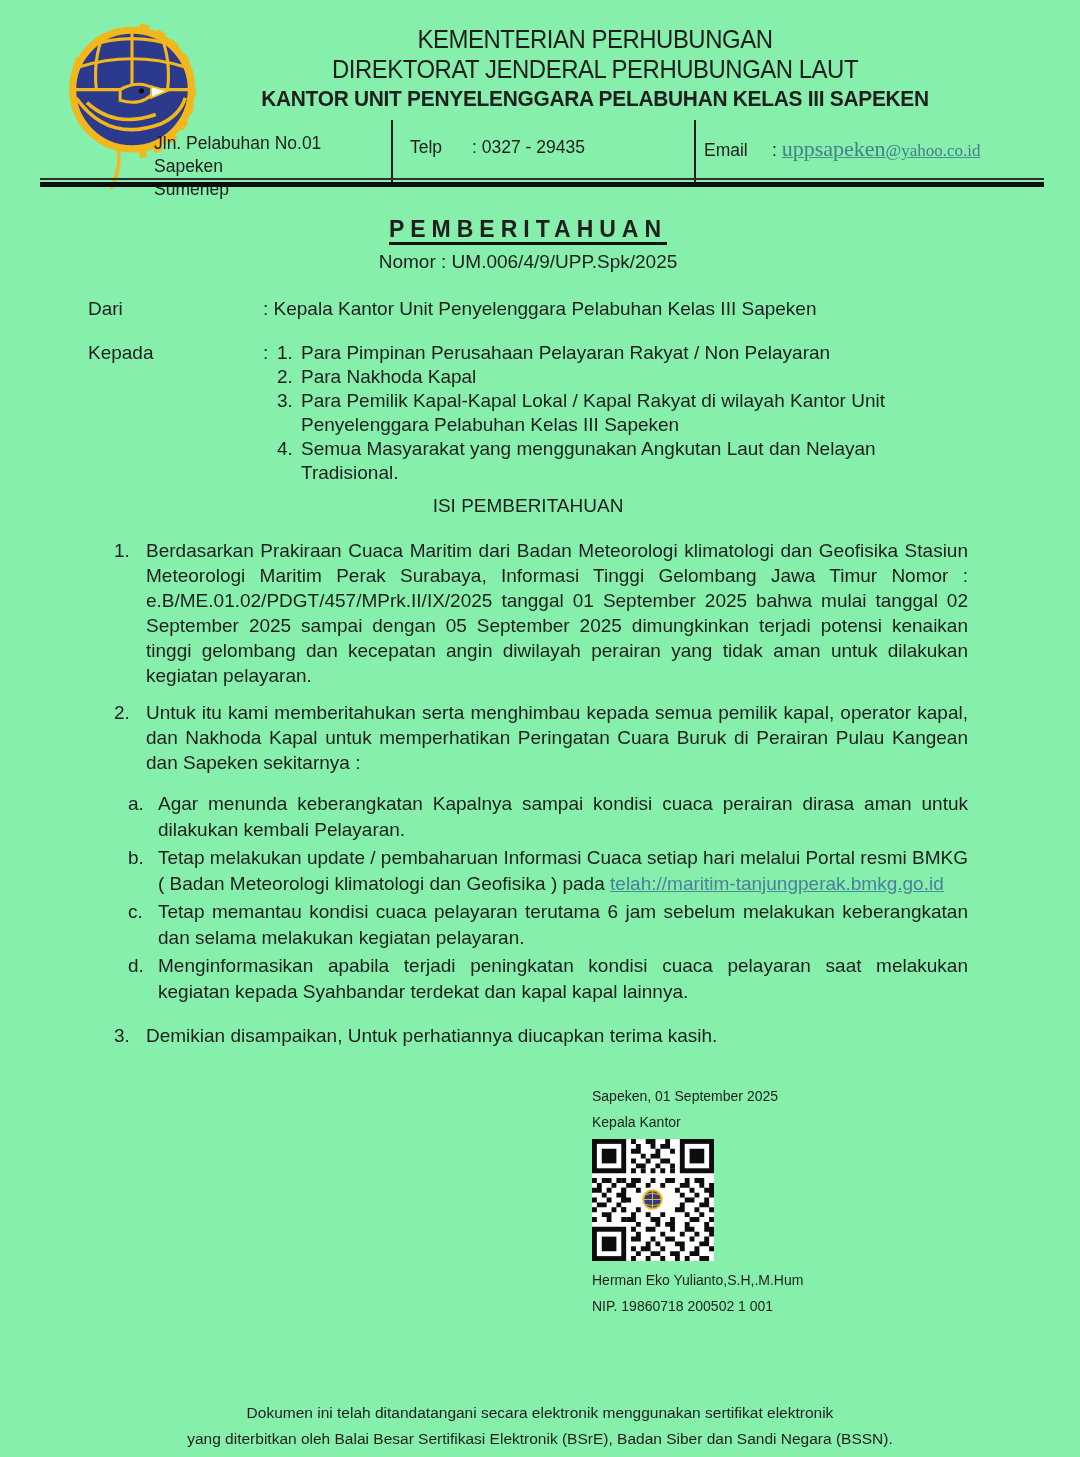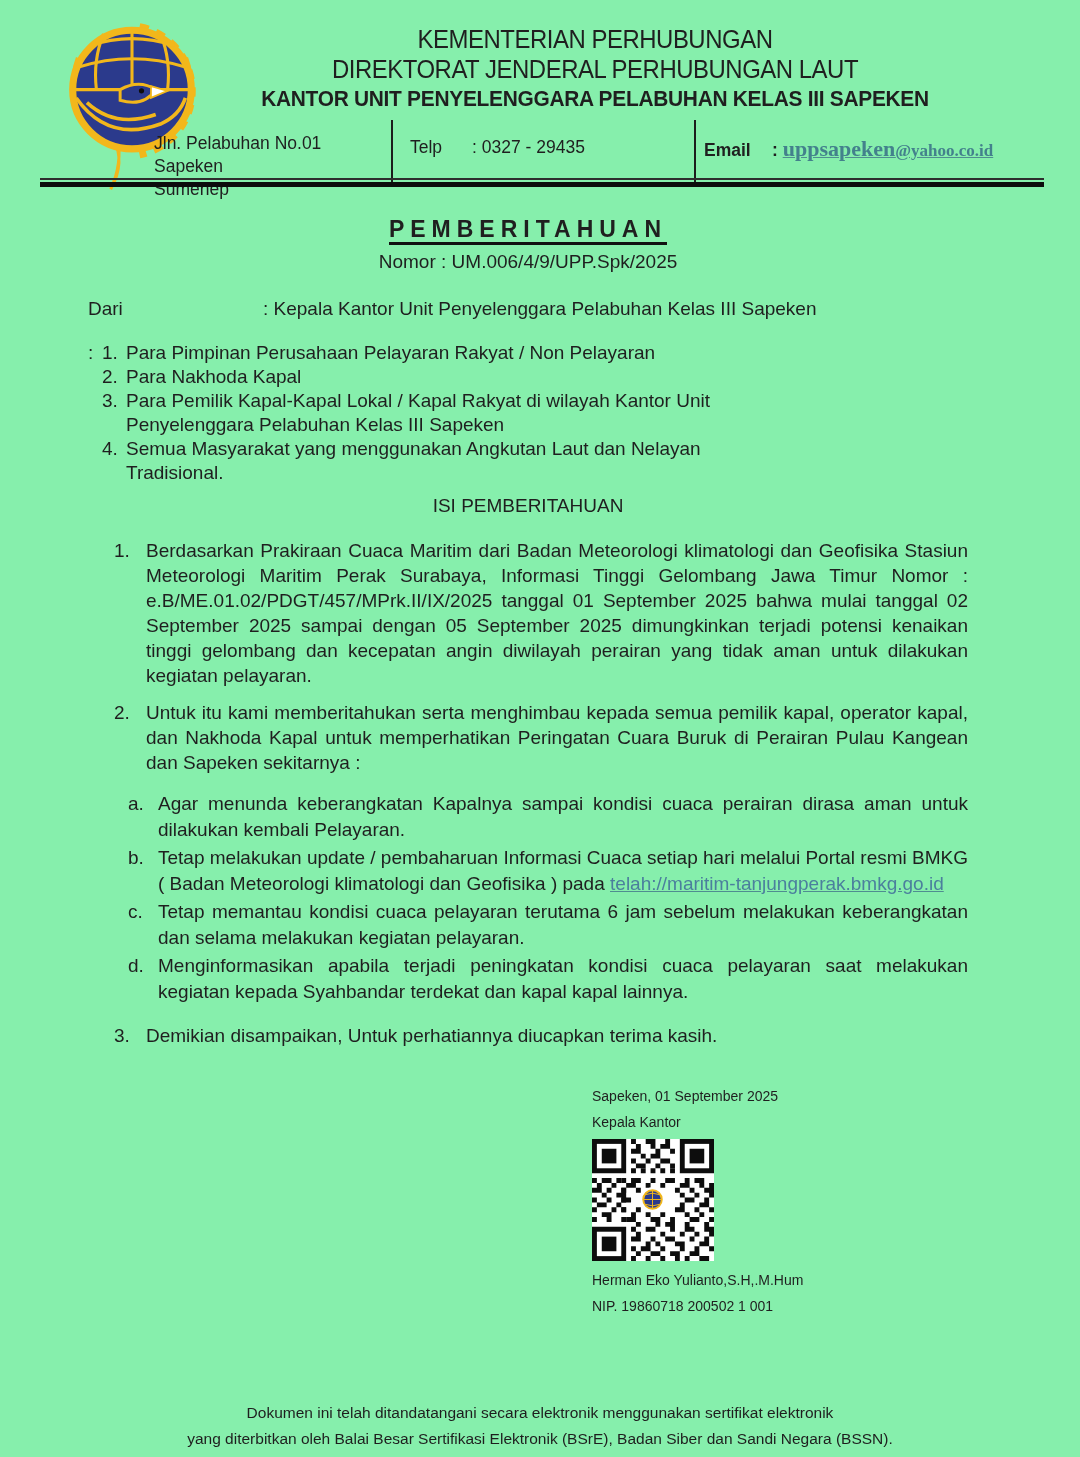--- a/index.html
+++ b/index.html
@@ -13,21 +13,21 @@
   .head-text{position:absolute;left:150px;right:40px;top:24px;text-align:center;}
   .h1,.h2{font-size:26px;line-height:30px;letter-spacing:-0.5px;transform:scaleX(.92);transform-origin:center;}
   .h3{font-size:22px;line-height:29px;font-weight:bold;letter-spacing:-0.3px;transform:scaleX(.95);transform-origin:center;}
   .contact{position:absolute;left:44px;top:120px;right:36px;height:64px;font-size:17.5px;}
   .addr{position:absolute;left:110px;top:12px;width:240px;line-height:23px;}
   .vline{position:absolute;top:0;bottom:0;width:2px;background:#1c1c1c;}
   .v1{left:347px;}
   .v2{left:650px;}
   .telp{position:absolute;left:366px;top:17px;}
   .telp .lbl{display:inline-block;width:62px;}
-  .emailrow{position:absolute;left:660px;top:16px;font-weight:bold;}
+  .emailrow{position:absolute;left:660px;top:16px;}
   .emailrow .lbl{display:inline-block;width:68px;}
   .email-link{font-family:"Liberation Serif","DejaVu Serif",serif;text-decoration:underline;text-decoration-color:#4f8d90;cursor:pointer;}
   .email-user{font-size:22px;}
   .email-dom{font-size:17px;}
   .rule{position:absolute;left:40px;right:36px;top:178px;}
   .rule-thin{height:0;border-top:2px solid #2e2e2e;}
   .rule-bar{height:5px;background:#0c0c0c;margin-top:2px;}
   
   .main{position:absolute;left:88px;top:212px;width:880px;font-size:19px;}
   .title{text-align:center;margin-top:4px;}
@@ -127,20 +127,21 @@
 
     <div class="title"><span>PEMBERITAHUAN</span></div>
     <div class="nomor">Nomor : UM.006/4/9/UPP.Spk/2025</div>
 
     <div class="frow">
       <span class="label">Dari</span>
       <span>: Kepala Kantor Unit Penyelenggara Pelabuhan Kelas III Sapeken</span>
     </div>
 
     <div class="trow">
+      <span class="label">Kepada</span>
       <span class="to-colon">:</span>
       <div class="recipients">
         <div class="rrow">
           <span class="rnum">1.</span>
           <span class="rtxt">Para Pimpinan Perusahaan Pelayaran Rakyat / Non Pelayaran</span>
         </div>
         <div class="rrow">
           <span class="rnum">2.</span>
           <span class="rtxt">Para Nakhoda Kapal</span>
         </div>

